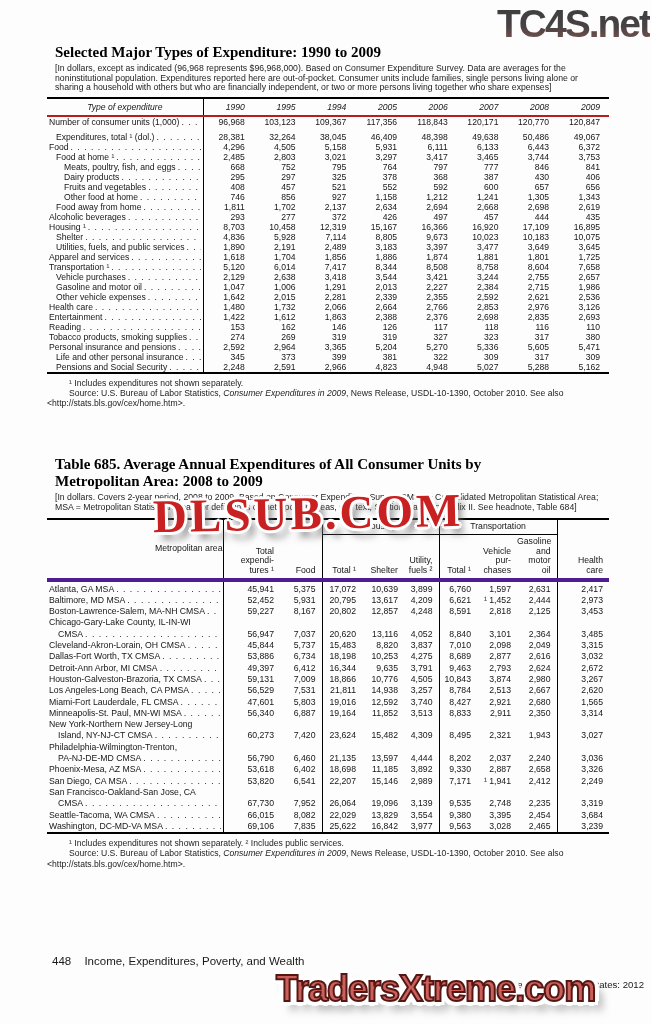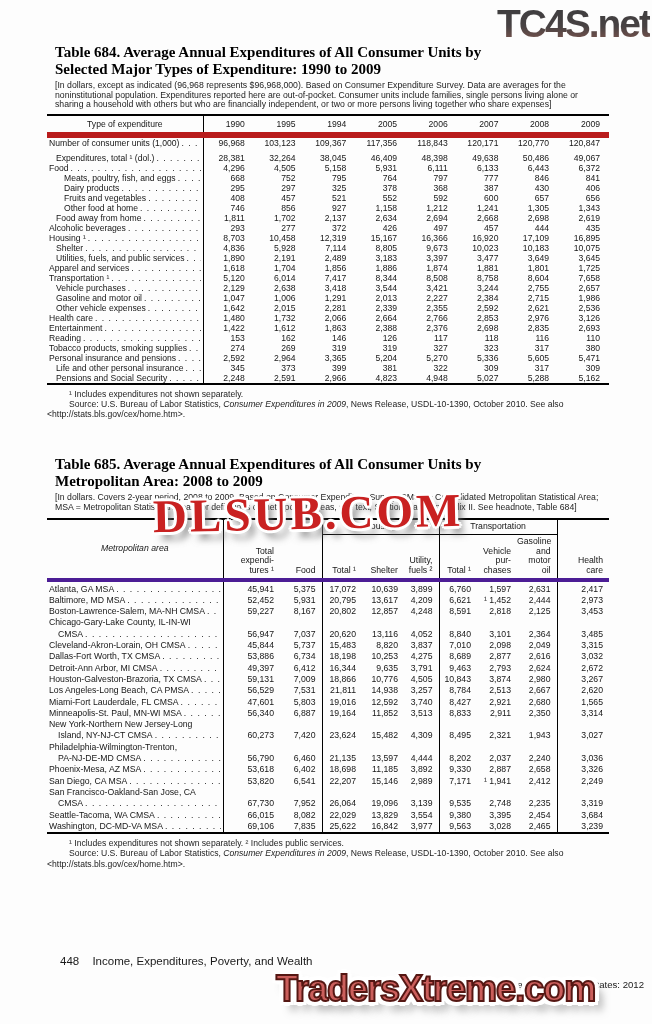--- a/index.html
+++ b/index.html
@@ -15,31 +15,31 @@
   }
   .title span{display:block;}
   .headnote{
     font-size:8.7px;line-height:9.6px;margin:0 0 4px 8px;width:548px;color:#1c1c1c;
   }
   table{border-collapse:collapse;table-layout:fixed;width:562px;
         border-top:2px solid #000;border-bottom:2px solid #000;}
   th,td{padding:0;font-weight:normal;vertical-align:bottom;}
   
   #t684{font-size:8.6px;line-height:10px;}
-  #t684 thead th{border-bottom:6px solid #b91c1c;height:16px;vertical-align:middle;}
+  #t684 thead th{border-bottom:2px solid #b91c1c;height:16px;vertical-align:middle;font-style:italic;}
   #t684 thead th.typehdr{text-align:center;}
   #t684 thead th.yr{text-align:right;padding-right:9px;}
   #t684 td.num{text-align:right;padding-right:9px;white-space:nowrap;}
   #t684 tr.b{font-weight:bold;}
   #t684 tr.gap td{padding-top:5px;}
   
   #t685{font-size:8.7px;line-height:11.3px;}
   #t685 thead th{font-size:8.7px;line-height:9.6px;margin-left:16px;}
   #t685 thead th.grp{border-bottom:1px solid #000;text-align:center;height:14px;vertical-align:middle;}
-  #t685 thead th.area{text-align:center;vertical-align:middle;font-style:italic;}
+  #t685 thead th.area{text-align:right;vertical-align:middle;}
   #t685 thead th.bh{text-align:right;padding:2px 6px 2px 0;}
   #t685 tbody tr:first-child td{border-top:4px solid #4c1d95;padding-top:2px;}
   #t685 td.num{text-align:right;padding-right:6px;white-space:nowrap;}
   .vl{border-left:1px solid #000;}
   .pre{white-space:pre-line;}
   
   td.lbl{overflow:hidden;}
   .ln{display:flex;align-items:baseline;overflow:hidden;}
   .ln .t{white-space:nowrap;text-align:center;}
   .dots{flex:1;overflow:hidden;white-space:nowrap;margin:0 2px;}
@@ -65,32 +65,31 @@
                 6px 8px 7px rgba(110,110,110,.75);
   }
   .wm-traders{
     position:absolute;left:276px;top:968px;z-index:6;
     font-weight:bold;font-size:36px;letter-spacing:-1px;
     color:#cb5f5c;-webkit-text-stroke:2px #551713;
     text-shadow:-4px -4px 0 #fff,4px -4px 0 #fff,-4px 4px 0 #fff,4px 4px 0 #fff,
                 0 -5px 0 #fff,0 5px 0 #fff,-5px 0 0 #fff,5px 0 0 #fff,
                 7px 9px 8px rgba(120,120,120,.8);
   }
-  .pagefooter{position:absolute;left:52px;top:955px;font-size:11.5px;color:#1a1a1a;margin-left:8px;}
+  .pagefooter{position:absolute;left:52px;top:955px;font-size:11.5px;color:#1a1a1a;}
   .pagefooter .num{margin-right:10px;}
   .srcline{position:absolute;right:8px;top:979px;font-size:9.6px;color:#1a1a1a;}
 </style>
 </head>
 <body>
 
 <div class="wm-tc4s">TC4S.net</div>
 
 <div class="sec" style="top:44px;">
   <h2 class="title">
-      <span>Table 684. Average Annual Expenditures of All Consumer Units by</span>
       <span>Selected Major Types of Expenditure: 1990 to 2009</span>
     </h2>
   <p class="headnote">[In dollars, except as indicated (96,968 represents $96,968,000). Based on Consumer Expenditure Survey. Data are averages for the noninstitutional population. Expenditures reported here are out-of-pocket. Consumer units include families, single persons living alone or sharing a household with others but who are financially independent, or two or more persons living together who share expenses]</p>
   <table id="t684">
     <colgroup>
       <col style="width:156px;">
       <col style="width:50.7px;">
         <col style="width:50.7px;">
         <col style="width:50.7px;">
         <col style="width:50.7px;">
@@ -153,20 +152,36 @@
             </span>
           </td>
           <td class="num vl">4,296</td>
           <td class="num">4,505</td>
           <td class="num">5,158</td>
           <td class="num">5,931</td>
           <td class="num">6,111</td>
           <td class="num">6,133</td>
           <td class="num">6,443</td>
           <td class="num">6,372</td>
+        </tr>
+        <tr>
+          <td class="lbl ind1">
+            <span class="ln">
+              <span class="t">Food at home ¹</span>
+              <span class="dots"></span>
+            </span>
+          </td>
+          <td class="num vl">2,485</td>
+          <td class="num">2,803</td>
+          <td class="num">3,021</td>
+          <td class="num">3,297</td>
+          <td class="num">3,417</td>
+          <td class="num">3,465</td>
+          <td class="num">3,744</td>
+          <td class="num">3,753</td>
         </tr>
         <tr>
           <td class="lbl ind2">
             <span class="ln">
               <span class="t">Meats, poultry, fish, and eggs</span>
               <span class="dots"></span>
             </span>
           </td>
           <td class="num vl">668</td>
           <td class="num">752</td>

